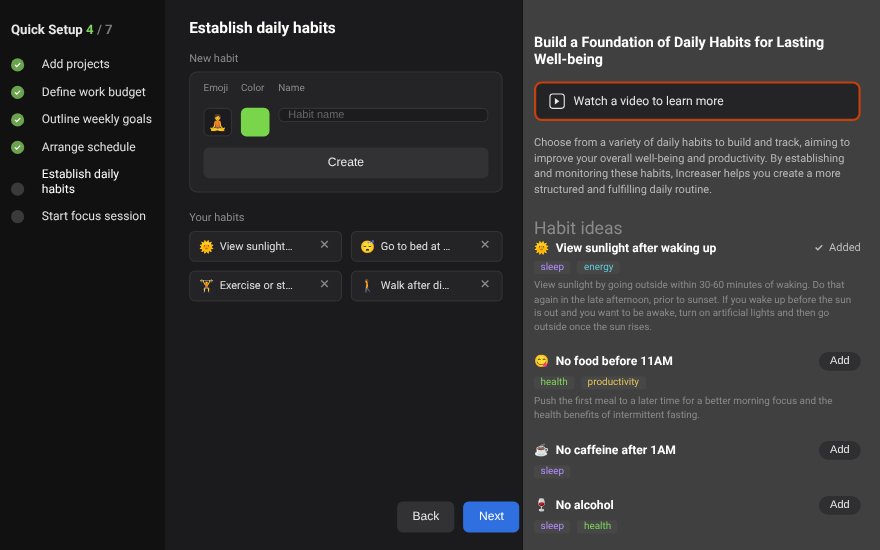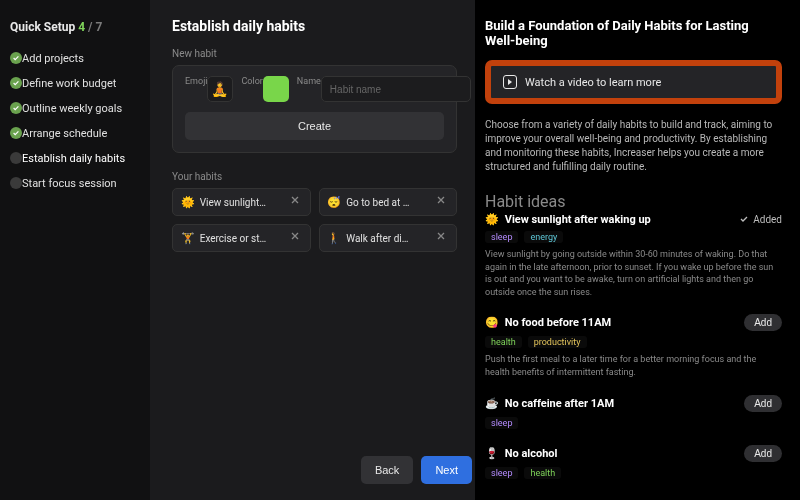--- a/index.html
+++ b/index.html
@@ -2,54 +2,54 @@
 <html><head>
 <meta charset="utf-8">
 <style>
 *{box-sizing:border-box;margin:0;padding:0}
 body{background:#111112;color:#e8e8e8;font-family:-apple-system,BlinkMacSystemFont,"Segoe UI",Roboto,sans-serif;font-size:11px;width:800px;height:500px;overflow:hidden;display:flex}
 .sidebar{width:150px;padding:20px 10px;color:#e8e8e8}
 .sidebar-title{font-size:12px;font-weight:700;margin-bottom:12px}
 .progress-cur{color:#7fd35a}
 .progress-tot{color:#7a7a7a}
 .step-list{list-style:none}
-.step-item{display:flex;align-items:flex-start;gap:0;padding:6px 0;color:#e0e0e0;cursor:pointer}
+.step-item{display:flex;align-items:flex-end;gap:16px;padding:6px 0;color:#e0e0e0;cursor:pointer}
 .step-dot{width:12px;height:12px;border-radius:50%;background:#3a3a3a;flex-shrink:0;display:flex;align-items:center;justify-content:center}
 .step-dot.done{background:#6aa24e}
 .step-dot.done svg{width:8px;height:8px}
 .step-item.active{color:#fff}
 .middle{width:325px;background:#1b1b1d;padding:18px 18px 18px 22px;display:flex;flex-direction:column;position:relative}
 .section-title{font-size:14px;font-weight:700;color:#fff;margin-bottom:14px}
 .sublabel{color:#8a8a8a;font-size:10px;margin-bottom:6px}
 .newhabit-card{background:#242427;border:1px solid #333;border-radius:7px;padding:10px 12px 12px}
 .field-row{display:flex;gap:8px;align-items:flex-start;margin-bottom:10px}
-.field-col{display:flex;gap:0}
+.field-col{display:flex;flex-direction:column;gap:12px}
 .field-col.grow{flex:1}
 .field-label{font-size:9px;color:#8a8a8a}
 .swatch{width:26px;height:26px;border-radius:5px;display:flex;align-items:center;justify-content:center;cursor:pointer}
 .swatch.emoji{background:#1c1c1e;border:1px solid #333;font-size:14px}
 .swatch.color{background:#79d64a}
 .habit-input{flex:1;height:26px;background:#1c1c1e;border:1px solid #333;border-radius:5px;padding:0 8px;color:#e8e8e8;font-size:10px}
 .habit-input::placeholder{color:#666}
 .create-btn{width:100%;height:28px;background:#323235;border:none;border-radius:5px;color:#e8e8e8;font-size:11px;cursor:pointer}
 .yourhabits{margin-top:18px}
 .habit-grid{display:grid;grid-template-columns:1fr 1fr;gap:8px}
 .habit-chip{background:#242427;border:1px solid #333;border-radius:5px;padding:6px 6px 6px 8px;display:flex;align-items:center;gap:5px;overflow:hidden}
 .habit-chip-emoji{flex-shrink:0;font-size:11px}
 .habit-chip-label{flex:1;white-space:nowrap;overflow:hidden;text-overflow:ellipsis;font-size:10px;color:#e0e0e0}
 .habit-chip-x{width:14px;height:14px;color:#888;cursor:pointer;flex-shrink:0}
 .nav-btns{position:absolute;bottom:16px;right:3px;display:flex;gap:8px}
 .btn{height:28px;padding:0 14px;border-radius:5px;border:none;font-size:11px;cursor:pointer}
 .btn-back{background:#323235;color:#e8e8e8}
 .btn-next{background:#2f6fe0;color:#fff}
-.right{flex:1;background:#000000;padding:18px 18px 18px 10px;overflow-y:auto}
+.right{flex:1;background:#404040;padding:32px 18px 18px 10px;overflow-y:auto}
 .right::-webkit-scrollbar{width:6px}
 .right::-webkit-scrollbar-thumb{background:#333;border-radius:3px}
 .right-title{font-size:13px;font-weight:700;color:#fff;margin-bottom:12px}
-.video-btn{display:flex;align-items:center;gap:8px;padding:9px 12px;background:#242427;border:6px solid #c2410c;border-radius:7px;margin-bottom:14px;cursor:pointer;color:#e8e8e8;font-size:11px}
+.video-btn{display:flex;align-items:flex-start;gap:8px;padding:9px 12px;background:#242427;border:2px solid #c2410c;border-radius:7px;margin-bottom:14px;cursor:pointer;color:#e8e8e8;font-size:11px}
 .video-icon{width:14px;height:14px;border:1.5px solid #e8e8e8;border-radius:3px;position:relative;flex-shrink:0}
 .video-icon::after{content:"";position:absolute;left:4px;top:2.5px;width:0;height:0;border-left:4px solid #e8e8e8;border-top:3px solid transparent;border-bottom:3px solid transparent}
 .intro{color:#b8b8b8;font-size:10px;line-height:1.4;margin-bottom:18px}
 .ideas-label{color:#8a8a8a;font-size:16px;margin-bottom:2px}
 .idea{margin-bottom:16px}
 .idea-head{display:flex;align-items:center;gap:6px;margin-bottom:5px}
 .idea-emoji{font-size:11px}
 .idea-title{font-size:11px;font-weight:700;color:#fff;flex:1}
 .idea-cta{background:#2f2f32;color:#e8e8e8;border:none;border-radius:12px;padding:3px 10px;font-size:10px;cursor:pointer}
 .added-mark{display:flex;align-items:flex-start;gap:4px;color:#bdbdbd;font-size:10px}

